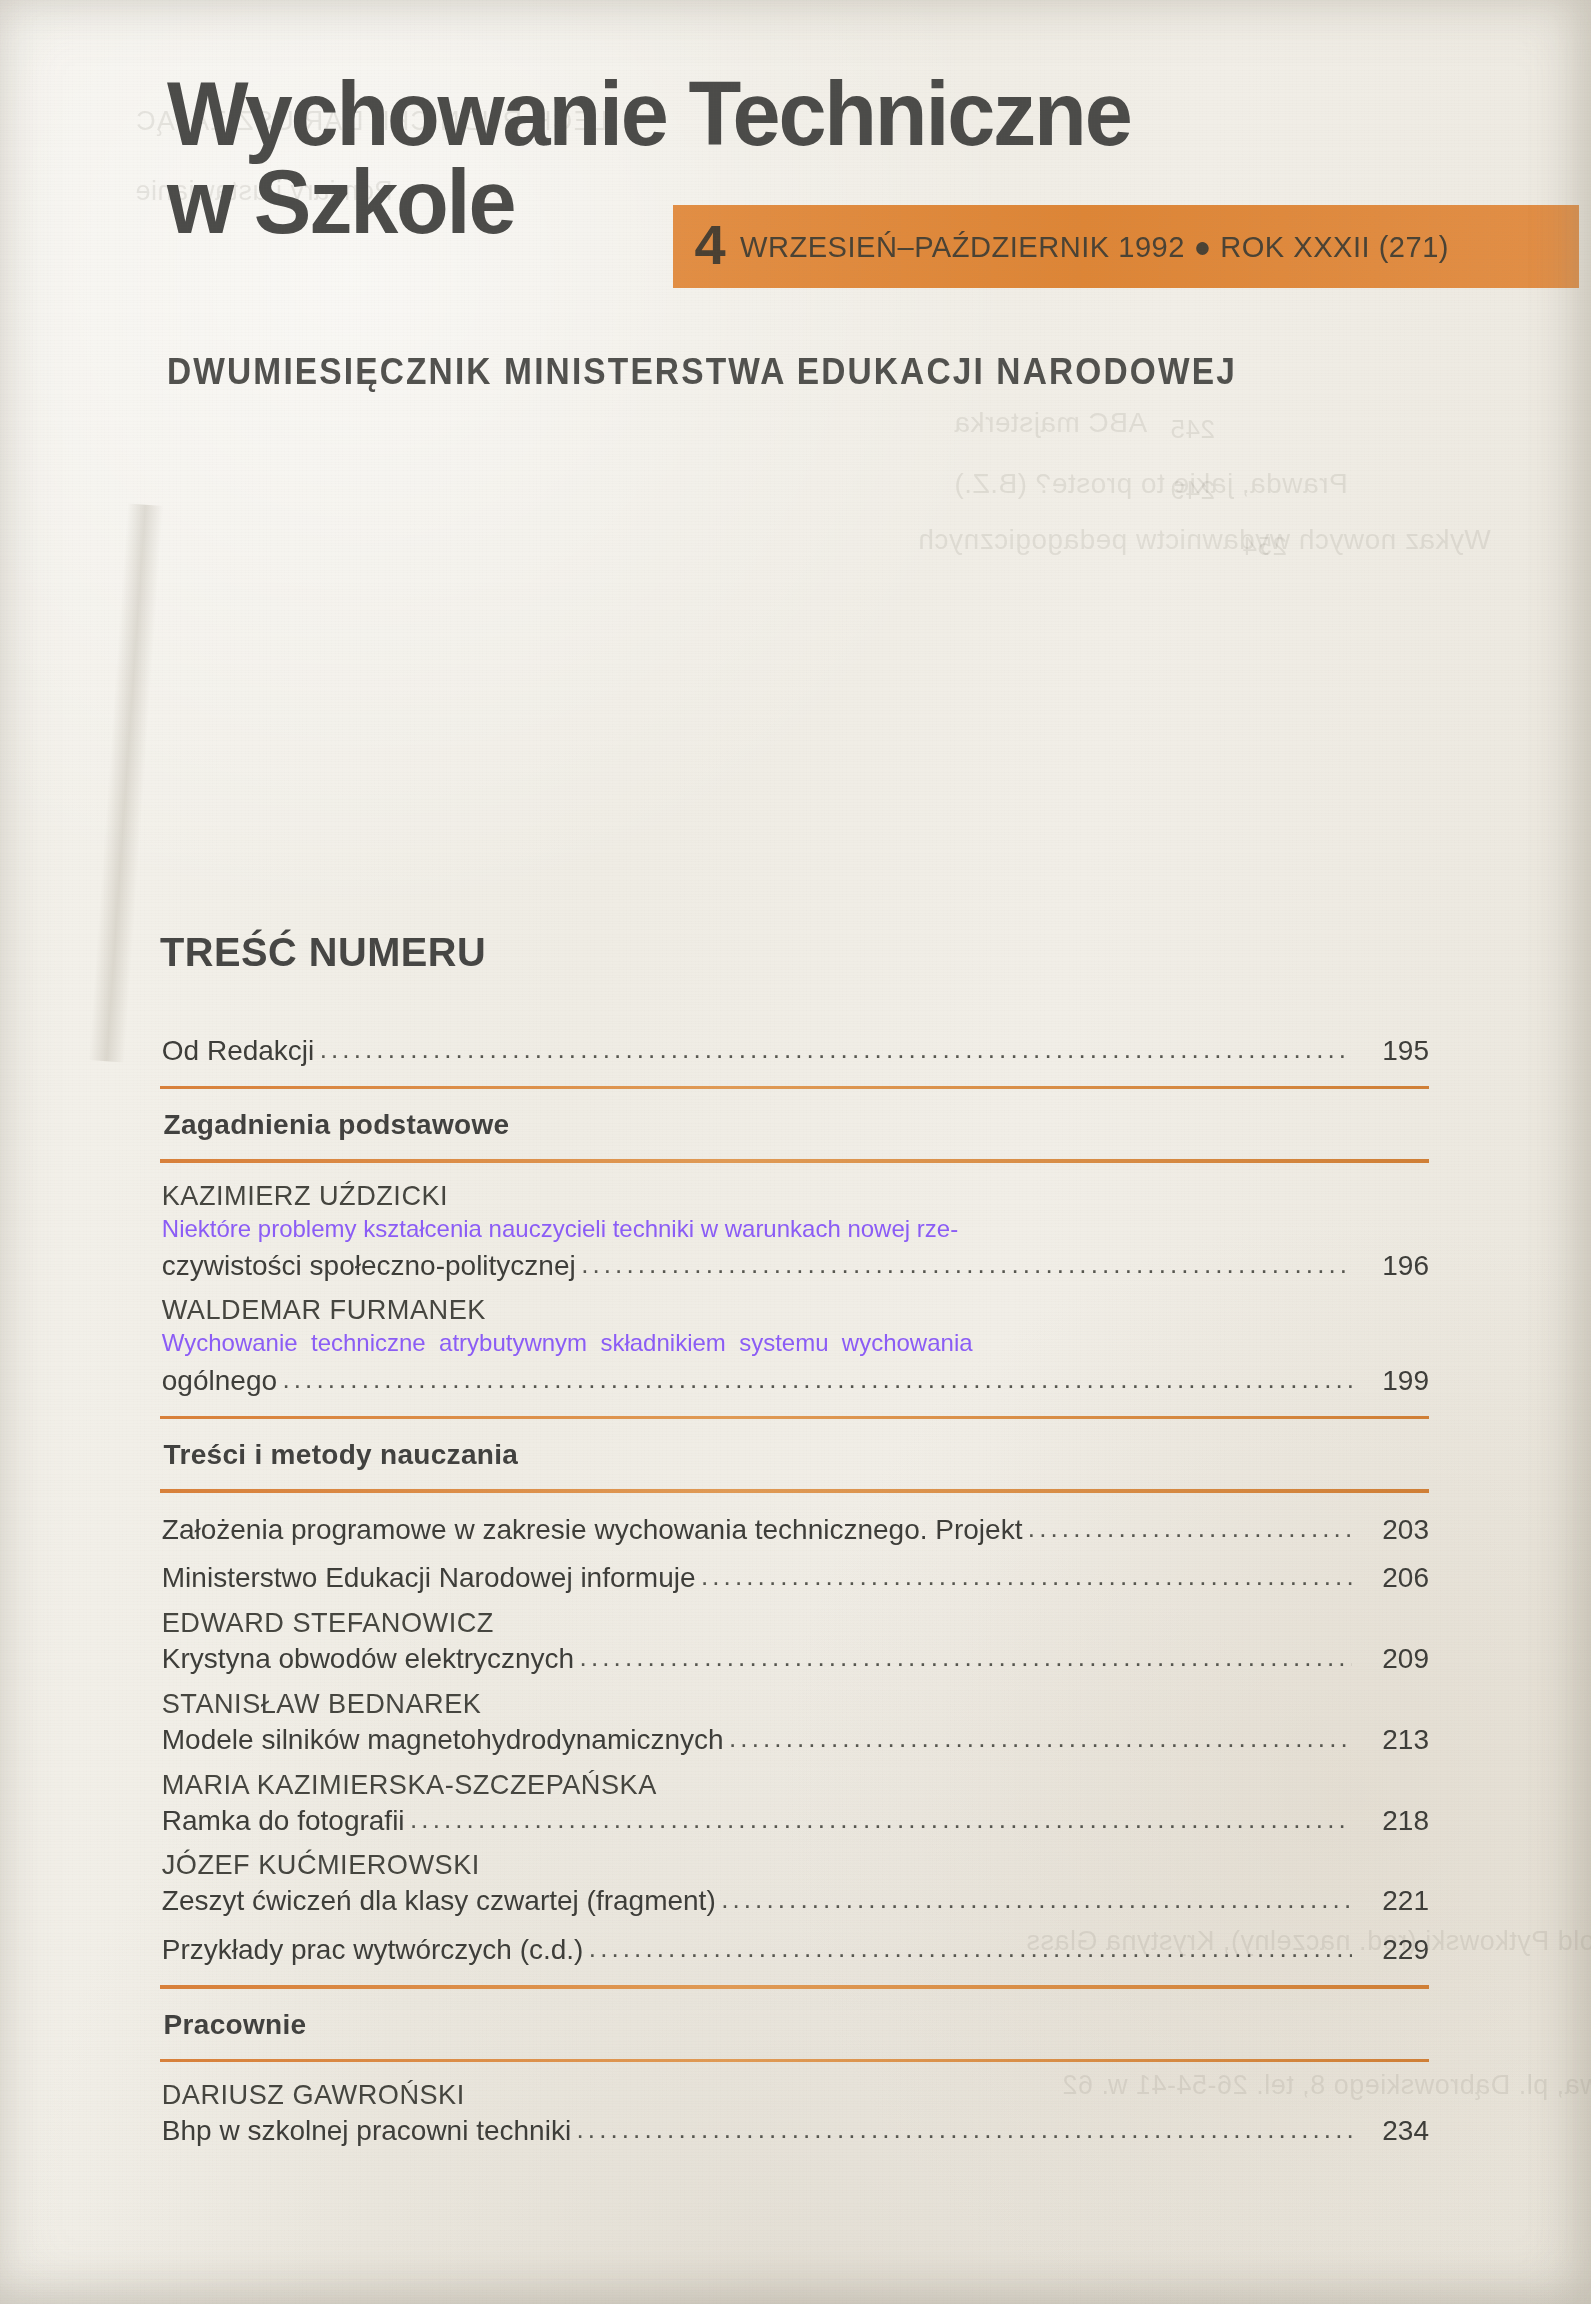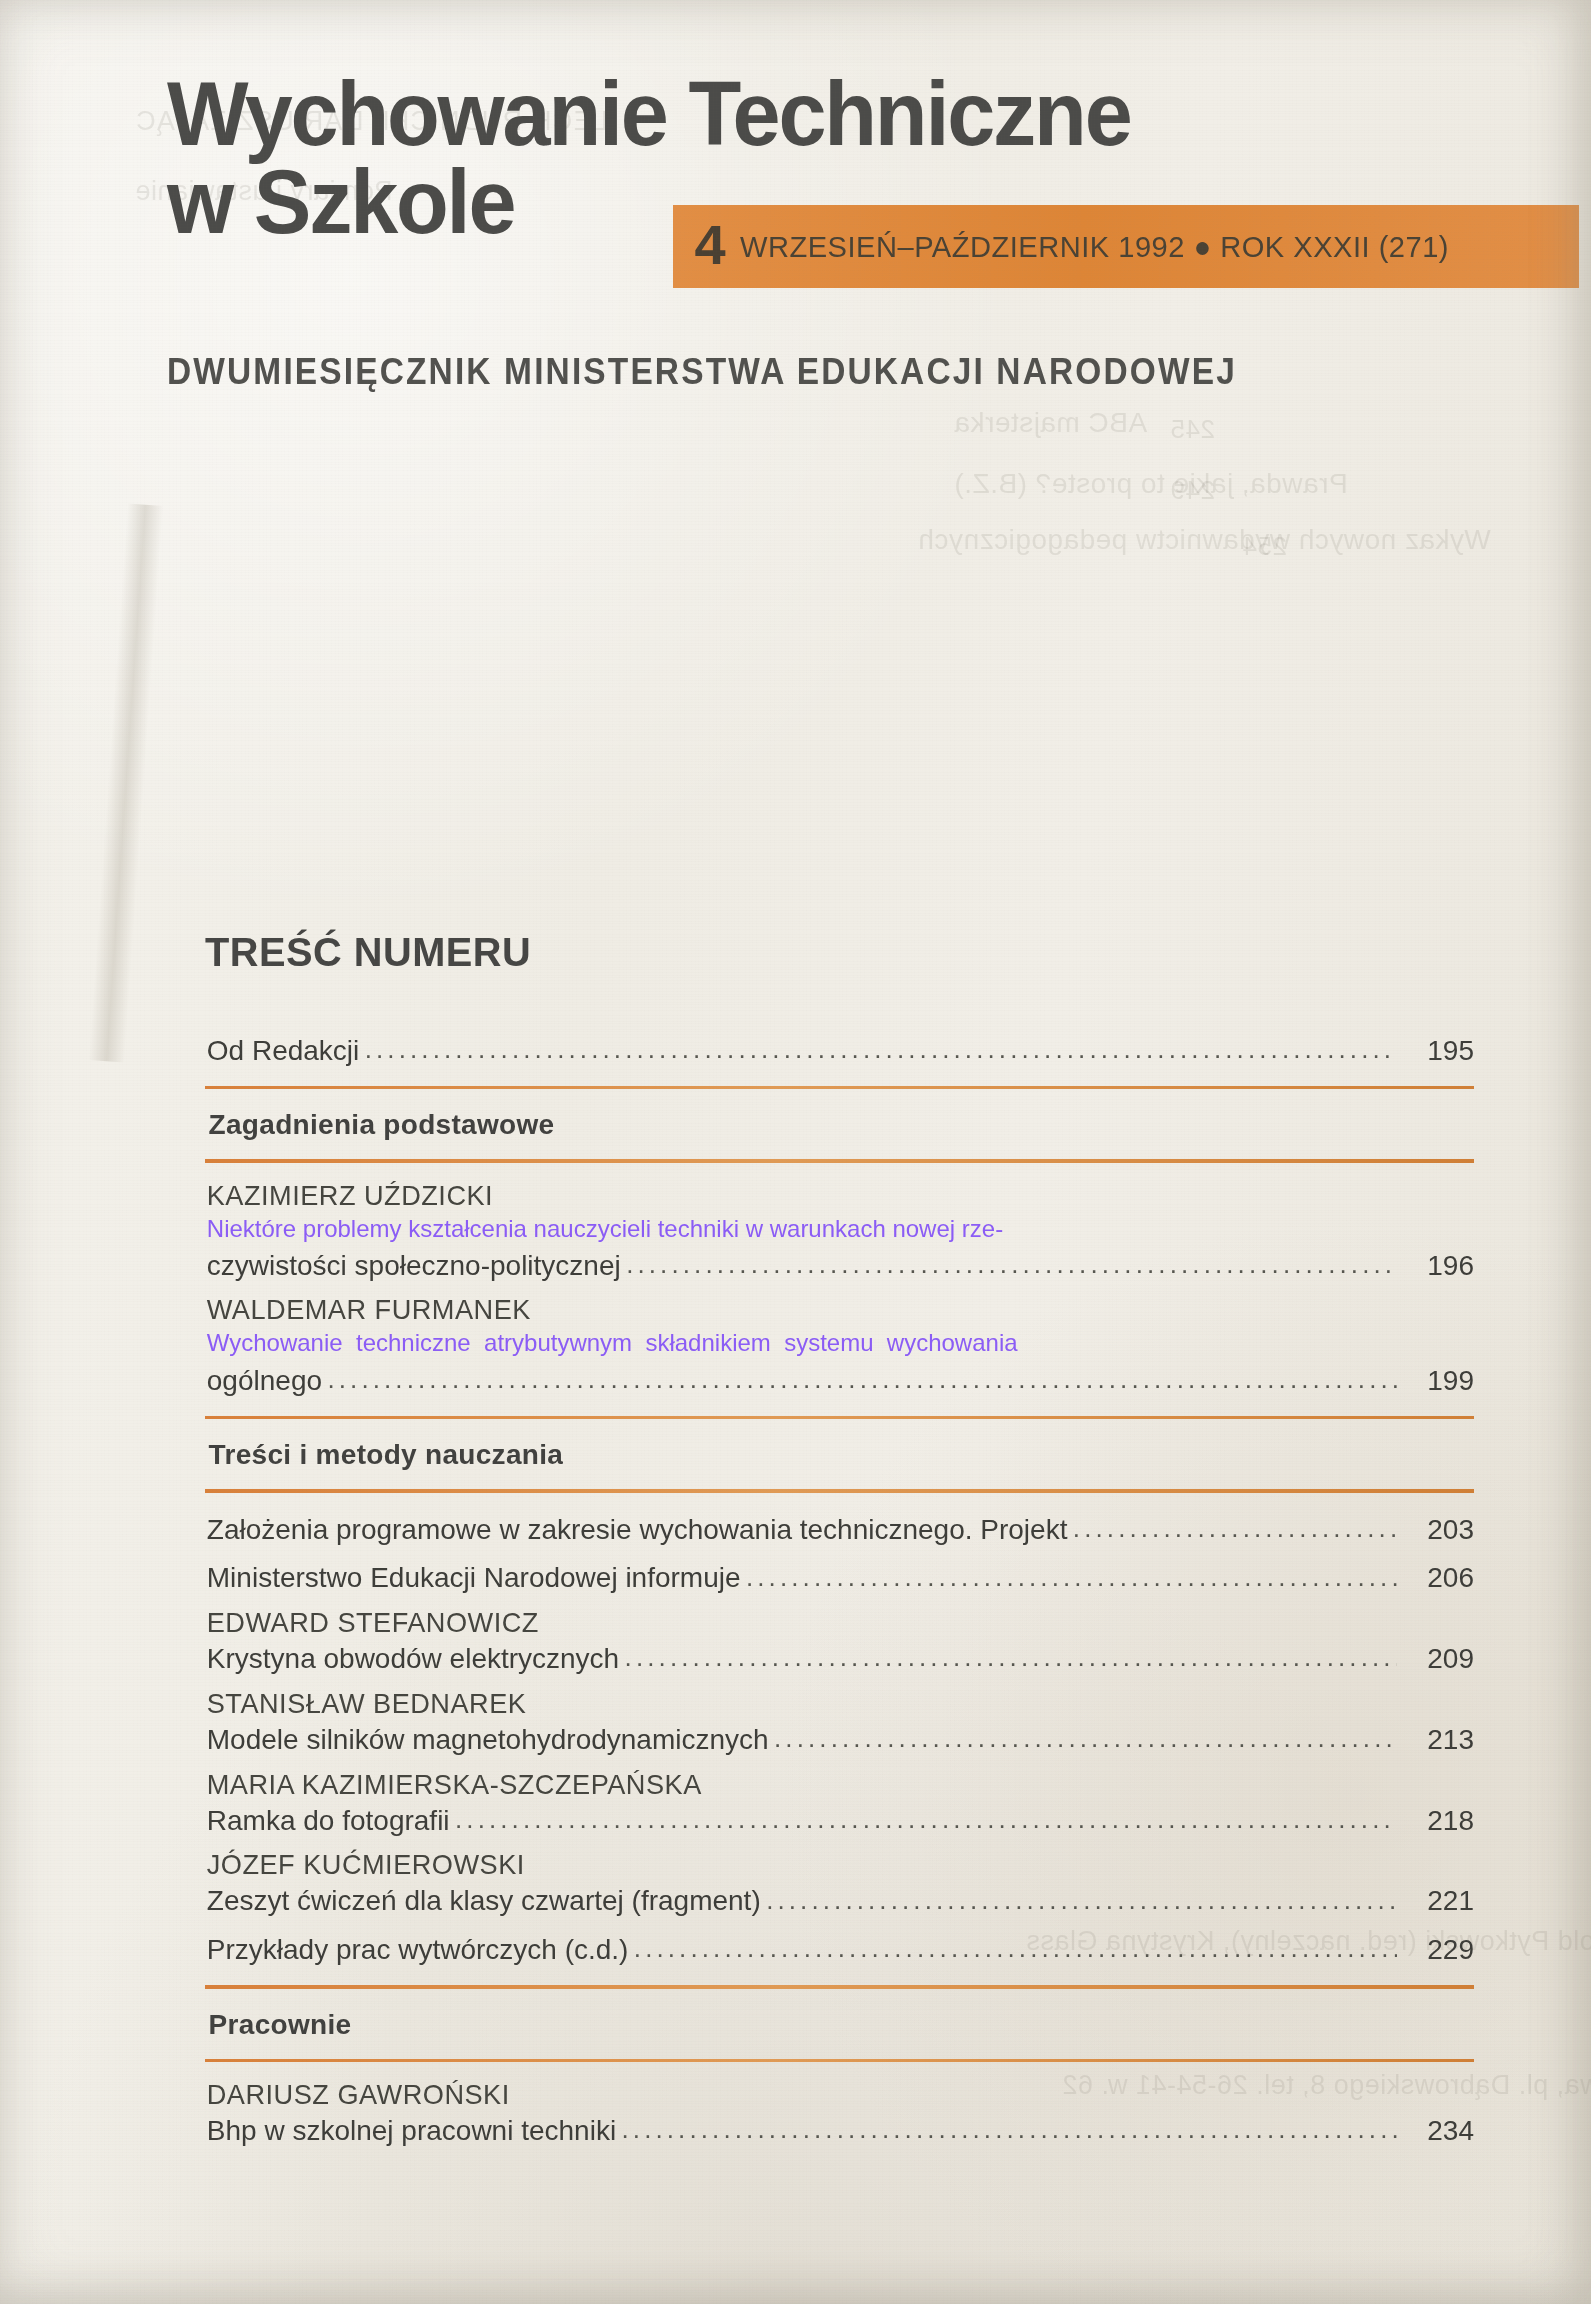--- a/index.html
+++ b/index.html
@@ -133,21 +133,20 @@
     transform-origin: left top;
     white-space: nowrap;
   }
 
   
   .contents {
     position: absolute;
     left: 160px;
     top: 929px;
     width: 1269px;
-    margin-left: 45px;
   }
   .contents-heading {
     font-size: 41px;
     font-weight: bold;
     letter-spacing: 0.5px;
     color: #464644;
     margin-bottom: 50px;
     transform: scaleX(0.97);
     transform-origin: left top;
   }
@@ -171,21 +170,20 @@
     font-size: 28px;
     color: #45453f;
     letter-spacing: 0.5px;
     transform: scaleX(0.97);
     transform-origin: left top;
     padding-left: 1.8px;
   }
 
   .titlerow {
     display: flex;
-    align-items: flex-end;
     font-size: 28px;
     color: #3d3d39;
     padding-left: 1.8px;
     line-height: 1.42;
   }
   .titlerow .txt { white-space: pre; }
   .titlerow .dots {
     flex: 1 1 auto;
     overflow: hidden;
     white-space: nowrap;

